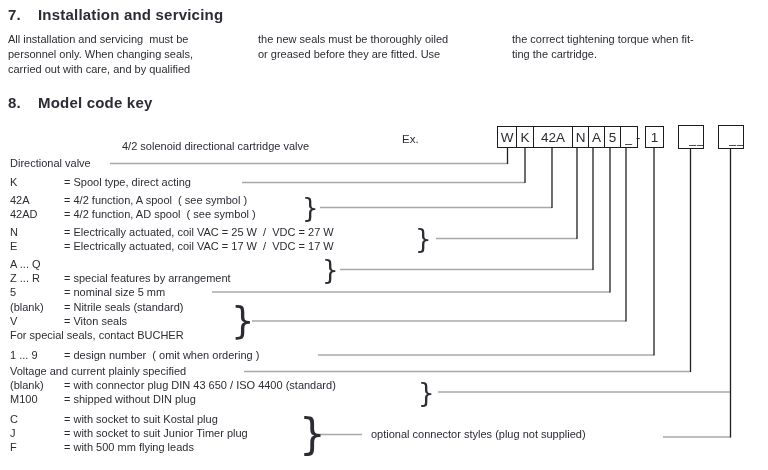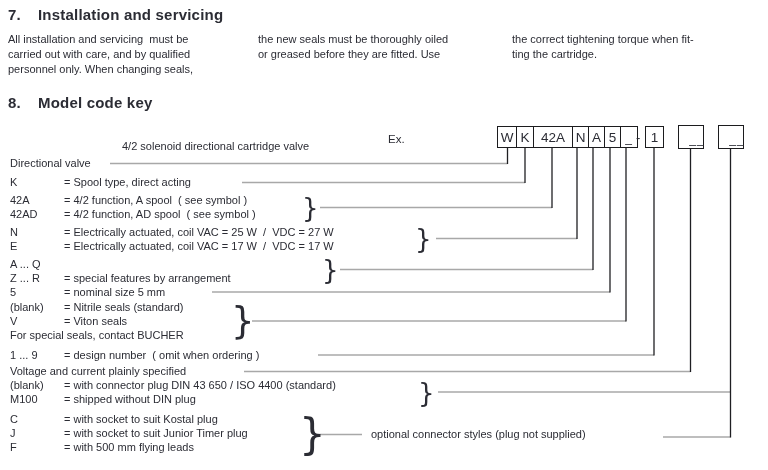--- a/index.html
+++ b/index.html
@@ -35,37 +35,37 @@
 </head>
 <body>
 
 <div class="page">
 
   <div class="abs hnum" style="left:8px; top:6px;">7.</div>
   <div class="abs htitle" style="left:38px; top:6px;">Installation and servicing</div>
 
   <div class="abs pcol" style="left:8px; top:32px; width:244px;">
     <div class="pline">All installation and servicing  must be</div>
+    <div class="pline">personnel only. When changing seals,</div>
     <div class="pline">carried out with care, and by qualified</div>
-    <div class="pline">personnel only. When changing seals,</div>
   </div>
   <div class="abs pcol" style="left:258px; top:32px; width:248px;">
     <div class="pline">the new seals must be thoroughly oiled</div>
     <div class="pline">or greased before they are fitted. Use</div>
   </div>
   <div class="abs pcol" style="left:512px; top:32px; width:252px;">
     <div class="pline">the correct tightening torque when fit-</div>
     <div class="pline">ting the cartridge.</div>
   </div>
 
   <div class="abs hnum" style="left:8px; top:94px;">8.</div>
   <div class="abs htitle" style="left:38px; top:94px;">Model code key</div>
 
   <div class="abs caption" style="left:122px; top:140px;">4/2 solenoid directional cartridge valve</div>
-  <div class="abs exlabel" style="left:388px; top:133px;">Ex.</div>
+  <div class="abs exlabel" style="left:402px; top:133px;">Ex.</div>
 
   <div class="cbox" style="left:497px; width:20px;">W</div>
   <div class="cbox" style="left:516px; width:18px;">K</div>
   <div class="cbox" style="left:533px; width:40px;">42A</div>
   <div class="cbox" style="left:572px; width:17px;">N</div>
   <div class="cbox" style="left:588px; width:17px;">A</div>
   <div class="cbox" style="left:604px; width:17px;">5</div>
   <div class="cbox us" style="left:620px; width:18px;">_</div>
   <div class="csep" style="left:636px;">-</div>
   <div class="cbox" style="left:645px; width:19px;">1</div>

